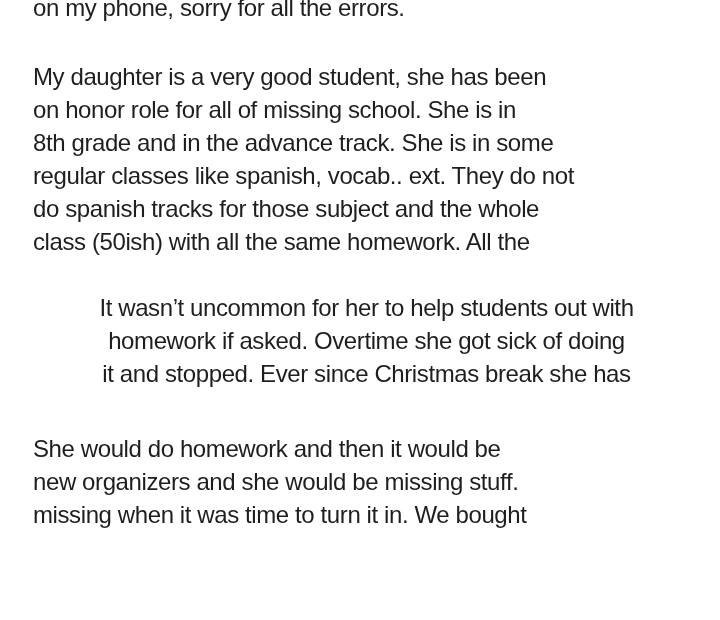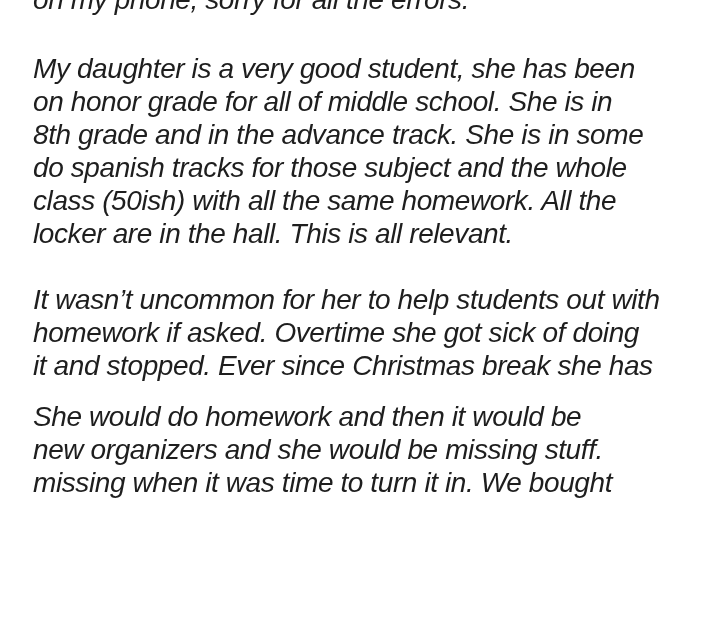--- a/index.html
+++ b/index.html
@@ -8,53 +8,52 @@
   }
   body {
     width: 720px;
     height: 620px;
     overflow: hidden;
     background: #ffffff;
     font-family: "Liberation Sans", "DejaVu Sans", sans-serif;
   }
   .post {
     position: absolute;
-    top: 0;
+    top: 8px;
     left: 33px;
     right: 20px;
-    font-size: 28px;
+    font-size: 24px;
     line-height: 33px;
     letter-spacing: -0.4px;
     color: #1e1e1e;
-    font-style: italic;
   }
   .paragraph { }
   
   .paragraph:nth-child(1) { margin-top: -17px; }
   .paragraph:nth-child(2) { margin-top: 36px; }
-  .paragraph:nth-child(3) { margin-top: 33px; }
-  .paragraph:nth-child(4) { margin-top: 18px; }
+  .paragraph:nth-child(3) { margin-top: 33px; text-align: center; }
+  .paragraph:nth-child(4) { margin-top: 42px; }
   .line {
     white-space: nowrap;
   }
 </style>
 </head>
 <body style="background: rgb(255, 255, 255);">
 
 <div class="post" id="post" style="color: rgb(30, 30, 30);">
     <div class="paragraph">
       <div class="line">on my phone, sorry for all the errors.</div>
     </div>
     <div class="paragraph">
       <div class="line">My daughter is a very good student, she has been</div>
-      <div class="line">on honor grade for all of middle school. She is in</div>
+      <div class="line">on honor role for all of missing school. She is in</div>
       <div class="line">8th grade and in the advance track. She is in some</div>
+      <div class="line">regular classes like spanish, vocab.. ext. They do not</div>
       <div class="line">do spanish tracks for those subject and the whole</div>
       <div class="line">class (50ish) with all the same homework. All the</div>
-      <div class="line">locker are in the hall. This is all relevant.</div>
     </div>
     <div class="paragraph">
       <div class="line">It wasn’t uncommon for her to help students out with</div>
       <div class="line">homework if asked. Overtime she got sick of doing</div>
       <div class="line">it and stopped. Ever since Christmas break she has</div>
     </div>
     <div class="paragraph">
       <div class="line">She would do homework and then it would be</div>
       <div class="line">new organizers and she would be missing stuff.</div>
       <div class="line">missing when it was time to turn it in. We bought</div>

